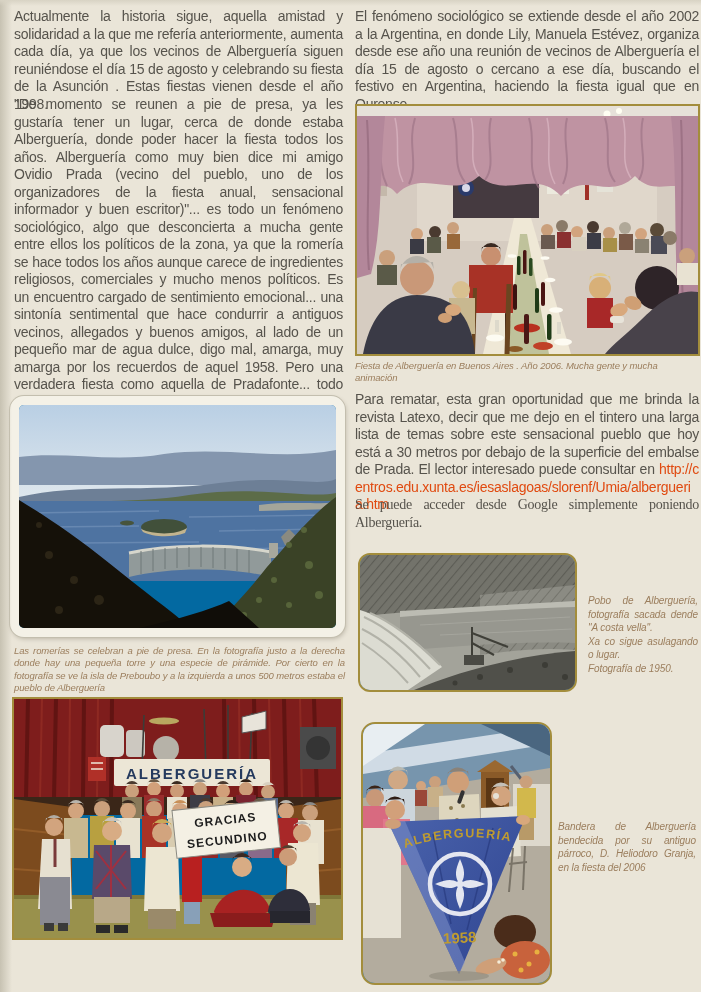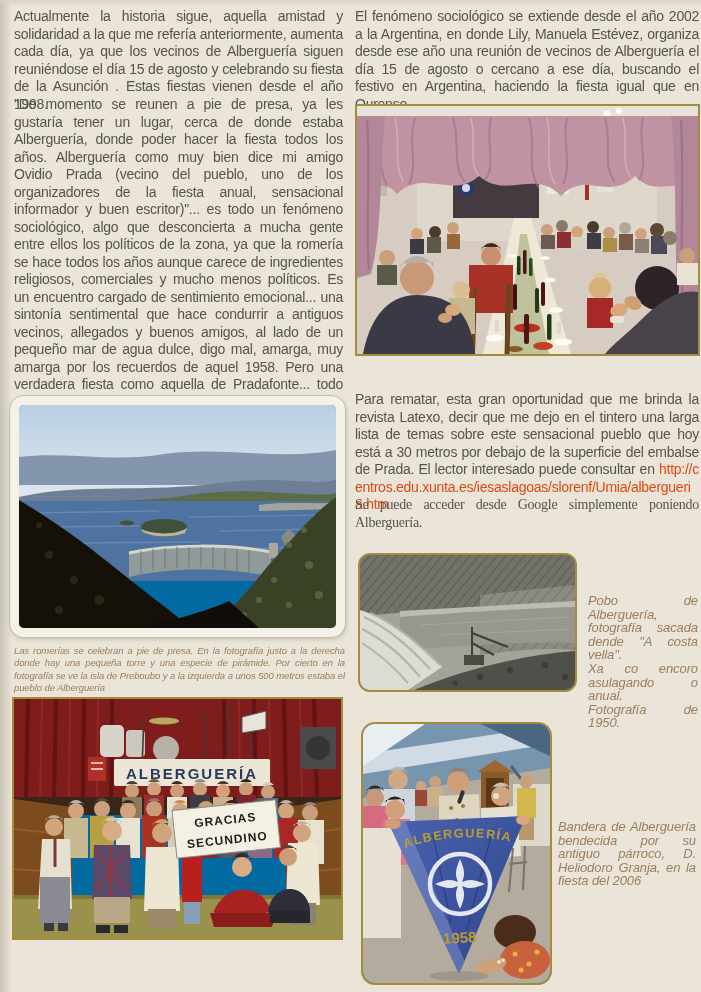--- a/index.html
+++ b/index.html
@@ -6,21 +6,21 @@
   .page{position:relative;width:701px;height:992px;background:#eae5d8;overflow:hidden;
         font-family:"Liberation Sans",sans-serif;}
   .page::before{content:"";position:absolute;left:0;top:0;bottom:0;width:12px;
         background:linear-gradient(90deg,#c7c2b2,rgba(234,229,216,0));z-index:5;pointer-events:none;}
   .page::after{content:"";position:absolute;left:0;top:0;right:0;height:6px;
         background:linear-gradient(180deg,#d8d3c4,rgba(234,229,216,0));z-index:5;pointer-events:none;}
   .body-text{position:absolute;margin:0;color:#56534c;font-size:14px;line-height:17.5px;
         text-align:justify;letter-spacing:-0.25px;}
   .cap{position:absolute;margin:0;color:#9b7e5d;font-style:italic;font-size:9.5px;
         line-height:12.3px;text-align:justify;letter-spacing:-0.1px;}
-  .cap-side{position:absolute;margin:0;color:#9b7e5d;font-style:italic;font-size:13px;
+  .cap-side{position:absolute;margin:0;color:#9b7e5d;font-style:italic;font-size:10px;
         line-height:13.6px;text-align:justify;letter-spacing:-0.1px;}
   .photo{position:absolute;box-sizing:border-box;background:#0369a1;}
   .photo svg{display:block;width:100%;height:100%;}
   .gold{border:2px solid #a38d3c;}
   .round{border-radius:12px;overflow:hidden;}
   .mat-white{border:9px solid #f4f1e7;border-radius:14px;overflow:hidden;
         box-shadow:0 0 0 1px #c3beae,1px 2px 4px rgba(60,50,30,.25);}
   a.url{color:#e04a10;text-decoration:none;word-break:break-all;}
 </style>
 </head>
@@ -437,20 +437,21 @@
         <ellipse cx="262" cy="204" rx="9" ry="6.5" fill="#d8a87c" transform="rotate(-20 262 204)"></ellipse>
         <ellipse cx="276" cy="197" rx="9" ry="6.5" fill="#cf9f74" transform="rotate(25 276 197)"></ellipse>
         <rect x="253" y="210" width="14" height="7" rx="3" fill="#e8e4da"></rect>
         <circle cx="330" cy="150" r="8" fill="#caa07c"></circle>
           <rect x="320" y="157" width="21" height="22" fill="#e8e2d2"></rect>
         <circle cx="313" cy="132" r="7" fill="#8a7a68"></circle>
       </g>
     </svg>
   </figure>
 
+  <p class="cap" style="left:355px;top:360px;width:345px;text-align:left;">Fiesta de Alberguería en Buenos Aires . Año 2006. Mucha gente y mucha animación</p>
 
   <p class="body-text" style="left:355px;top:391px;width:344px;"><span>Para rematar, esta gran oportunidad que me brinda la revista Latexo, decir que me dejo en el tintero una larga lista de temas sobre este sensacional pueblo que hoy está a 30 metros por debajo de la superficie del embalse de Prada. El lector interesado puede consultar en </span><a class="url" href="#">http://centros.edu.xunta.es/iesaslagoas/slorenf/Umia/albergueria.htm</a></p>
 
   <p class="body-text" style="left:355px;top:496px;width:344px;font-family:Liberation Serif, serif;">Se puede acceder desde Google simplemente poniendo Alberguería.</p>
 
   <figure class="photo gold round" style="left:358px;top:553px;width:219px;height:139px;margin:0;border-radius:12px;">
     <svg viewBox="0 0 215 135" preserveAspectRatio="none">
       <defs>
         <pattern id="hatch" width="7" height="7" patternTransform="rotate(40)" patternUnits="userSpaceOnUse">
           <rect width="7" height="7" fill="#73736b"></rect>
@@ -488,21 +489,21 @@
         <circle cx="120" cy="122" r="3"></circle>
           <circle cx="150" cy="115" r="3"></circle>
           <circle cx="185" cy="110" r="3"></circle>
         <circle cx="95" cy="128" r="2.5"></circle>
           <circle cx="205" cy="122" r="3"></circle>
       </g>
     </svg>
   </figure>
 
   <p class="cap-side" style="left:588px;top:594px;width:110px;"><span>Pobo de Alberguería, fotografía sacada dende "A costa vella".</span><br>
-     <span>Xa co encoro asulagando o anual.</span><br>
+     <span>Xa co sigue asulagando o lugar.</span><br>
      <span>Fotografía de 1950.</span></p>
 
   <figure class="photo gold round" style="left:361px;top:722px;width:191px;height:263px;margin:0;border-radius:14px;">
     <svg viewBox="0 0 187 259" preserveAspectRatio="none">
       <defs>
         <linearGradient id="fg1" x1="0" y1="0" x2="1" y2="1">
           <stop offset="0" stop-color="#4a63ac"></stop>
             <stop offset="1" stop-color="#2f4490"></stop>
         </linearGradient>
       </defs>

